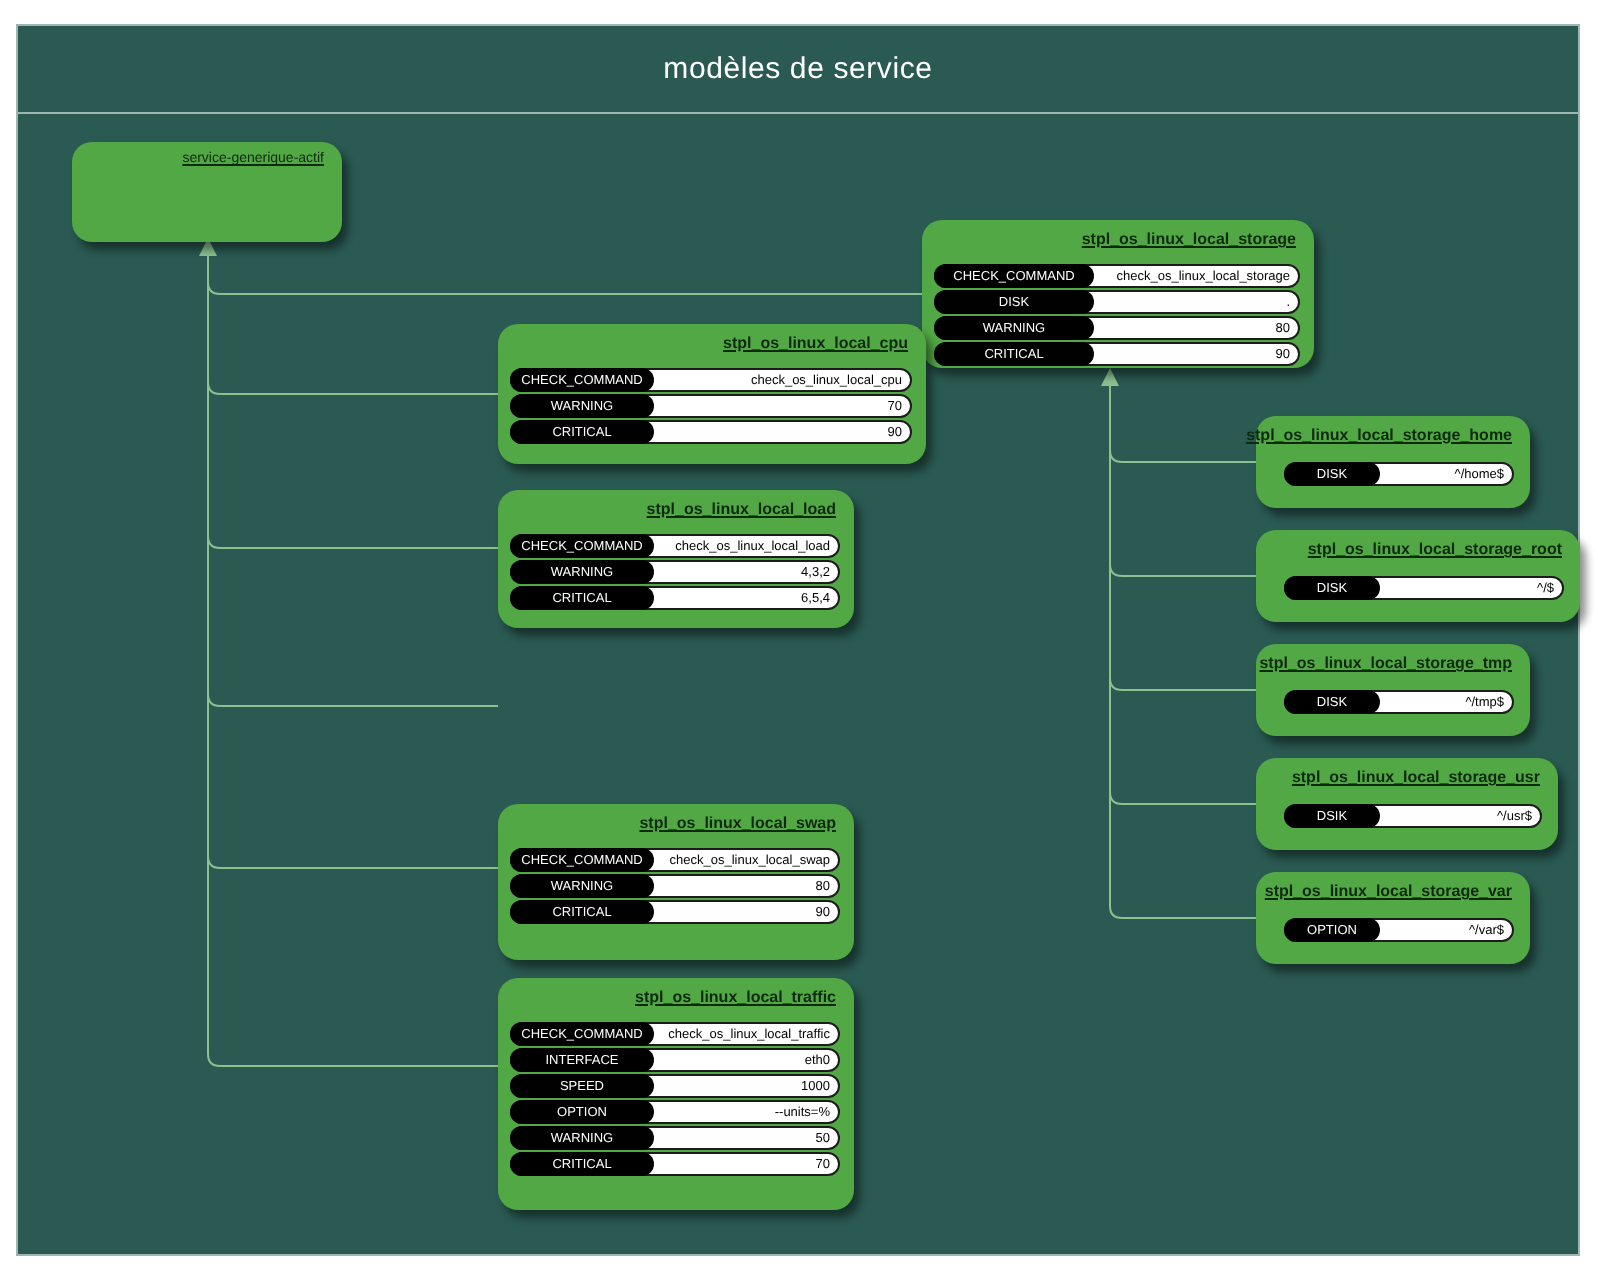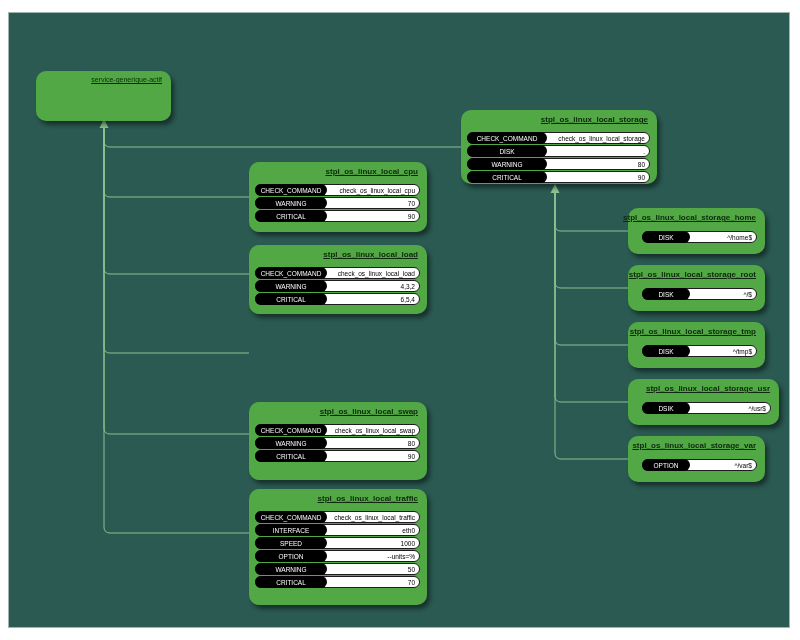--- a/index.html
+++ b/index.html
@@ -44,35 +44,38 @@
   }
   
   .node.small .rows{left:14px;right:8px;top:23px;}
   .node.small .row-label{width:48px;}
   
   .node.wide .row-label{width:80px;}
 
   
   .n-service{left:27px;top:14px;width:135px;height:50px;}
   .n-storage{left:452px;top:53px;width:196px;height:74px;}
-  .n-cpu{left:240px;top:105px;width:178px;height:70px;}
+  .n-cpu{left:240px;top:105px;width:178px;height:70px;padding-left:36px;}
   .n-load{left:240px;top:188px;width:178px;height:69px;}
   .n-memory{left:240px;top:267px;width:178px;height:70px;}
   .n-swap{left:240px;top:345px;width:178px;height:78px;}
   .n-traffic{left:240px;top:432px;width:178px;height:116px;}
   .n-home{left:619px;top:151px;width:137px;height:46px;}
-  .n-root{left:619px;top:208px;width:137px;height:46px;}
+  .n-root{left:619px;top:208px;width:162px;height:46px;}
   .n-tmp{left:619px;top:265px;width:137px;height:46px;}
   .n-usr{left:619px;top:322px;width:137px;height:46px;padding-left:14px;}
   .n-var{left:619px;top:379px;width:137px;height:46px;}
 </style>
 </head>
 <body>
 
 <div class="panel">
+  <div class="header">
+    <span class="header-title">modèles de service</span>
+  </div>
 
   <div class="canvas">
 
     <svg class="connectors" width="780" height="570" viewBox="0 0 780 570">
       <g stroke="#8cc28f" stroke-width="1" fill="none">
 
         <path d="M452,90 H101 Q95,90 95,84 V71"></path>
         <path d="M240,140 H101 Q95,140 95,134 V71"></path>
         <path d="M240,217 H101 Q95,217 95,211 V71"></path>
         <path d="M240,296 H101 Q95,296 95,290 V71"></path>

